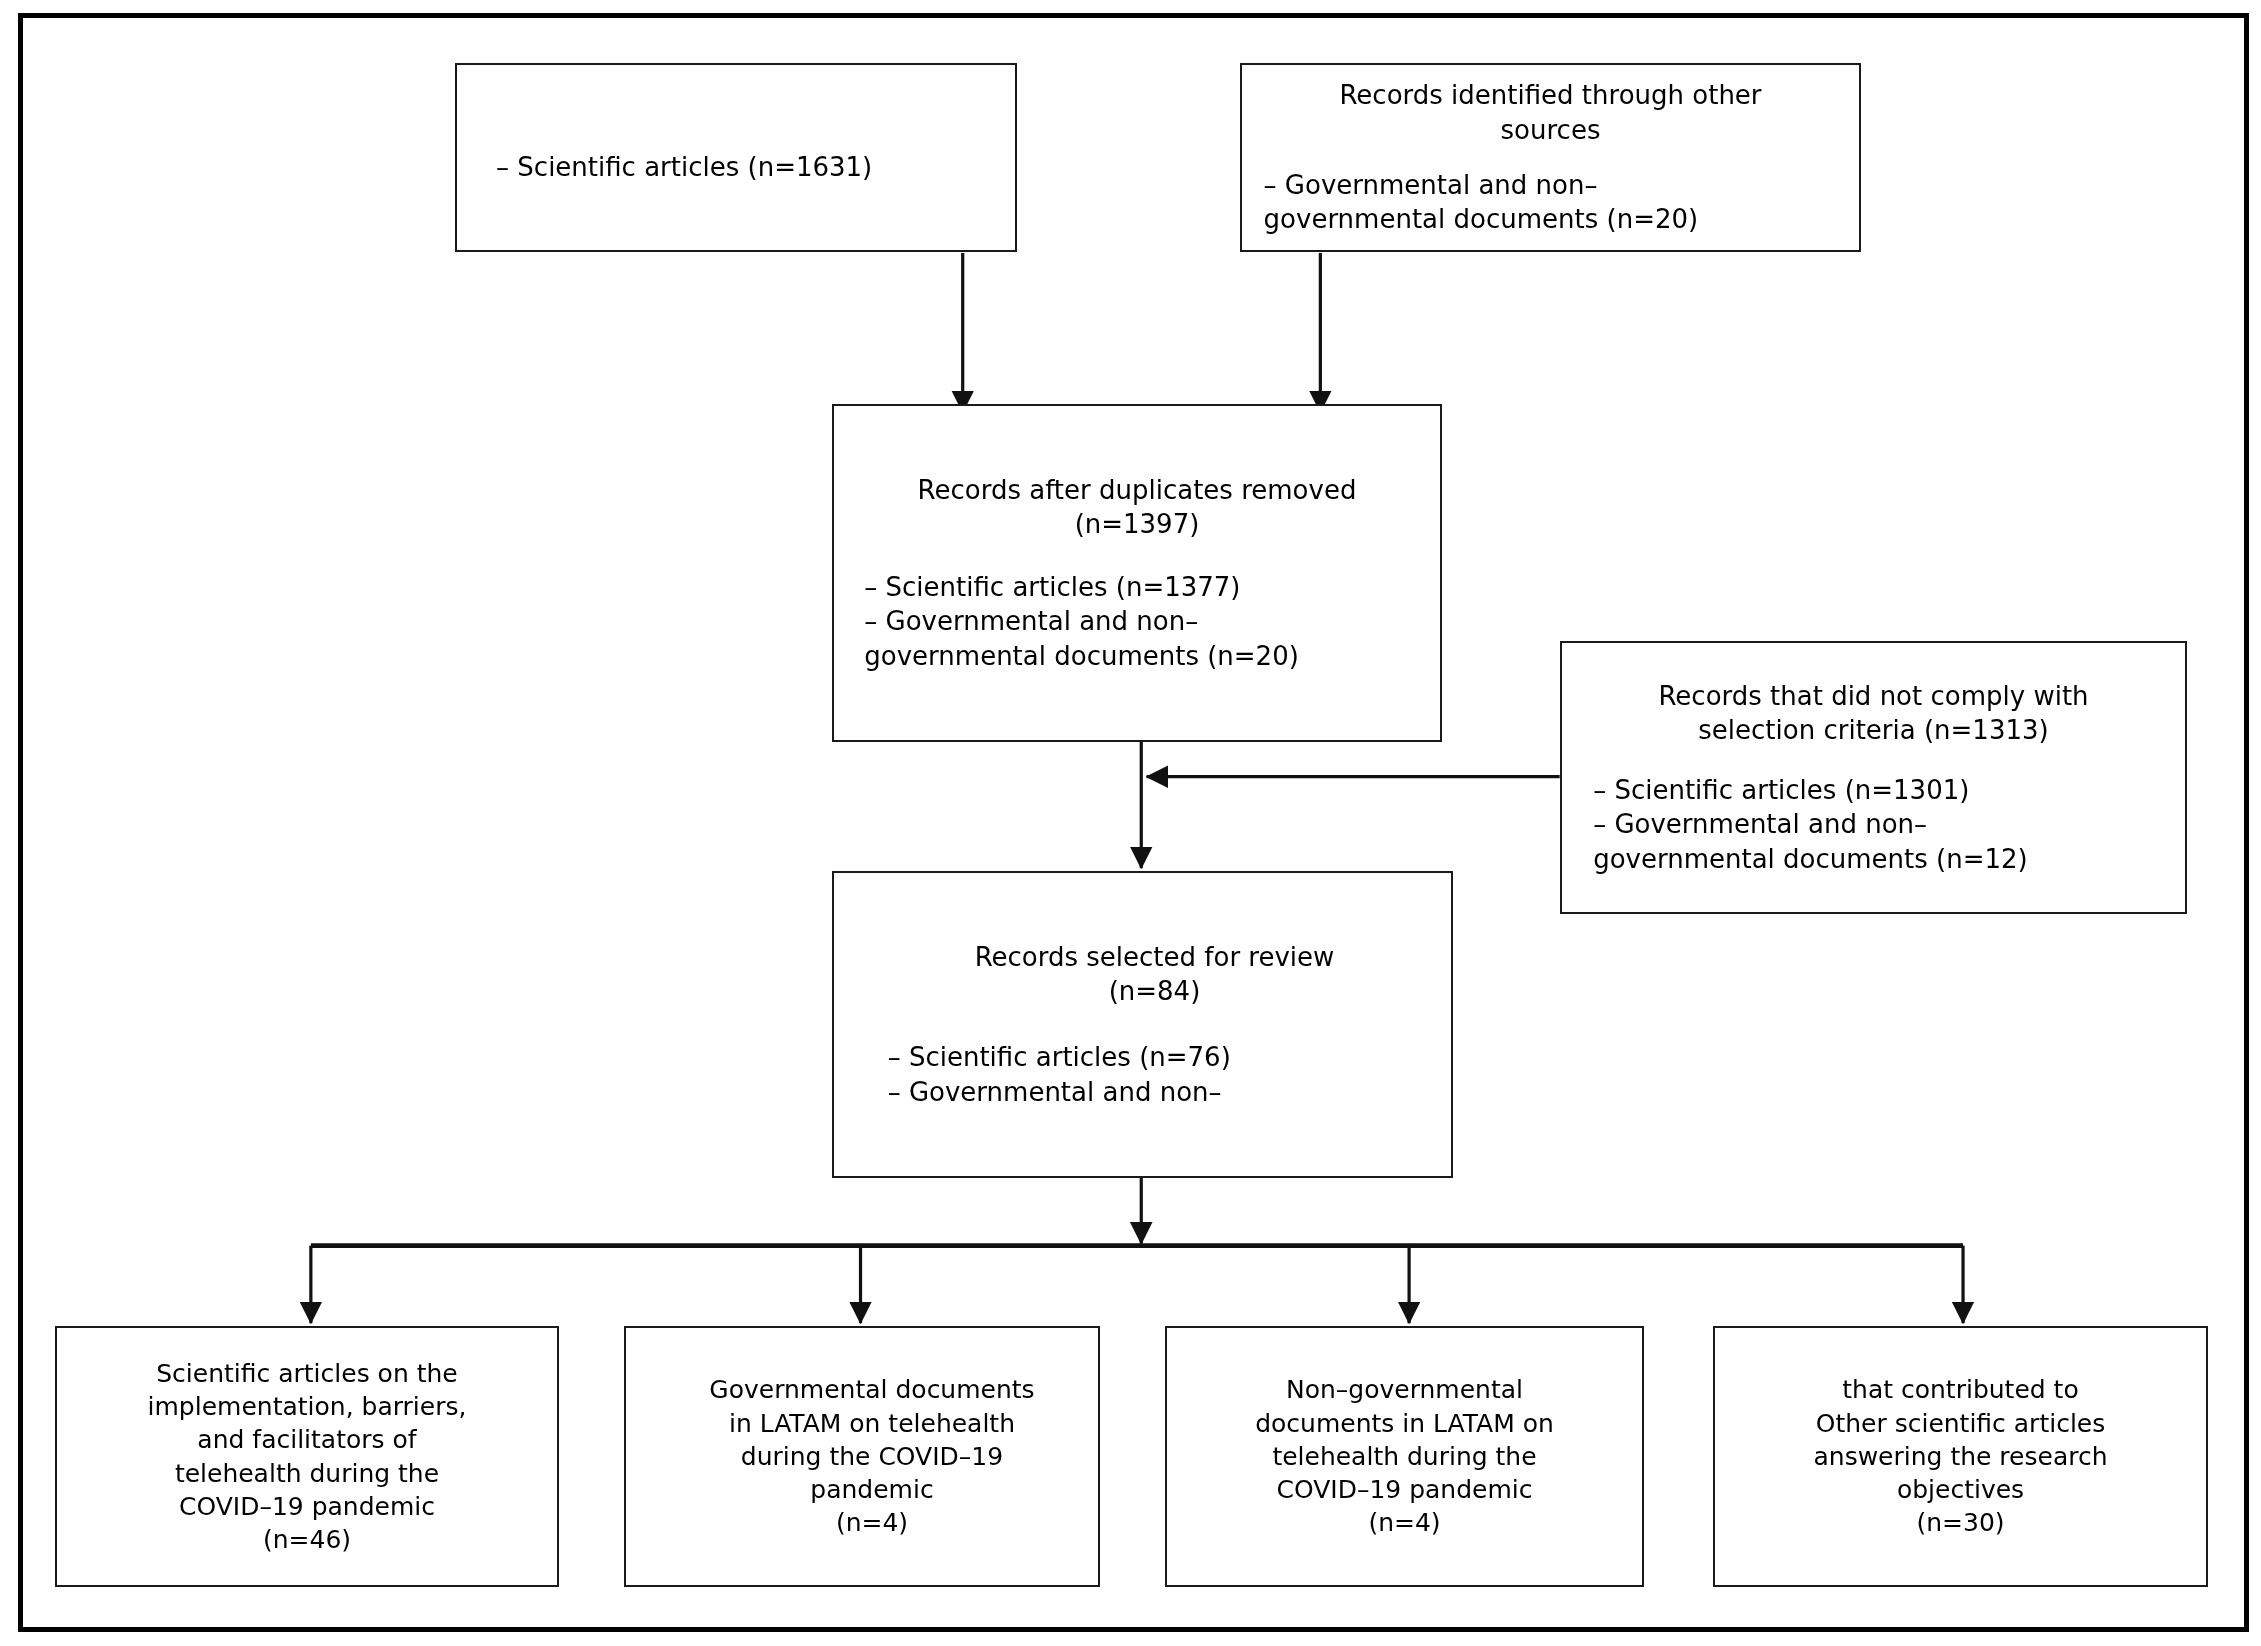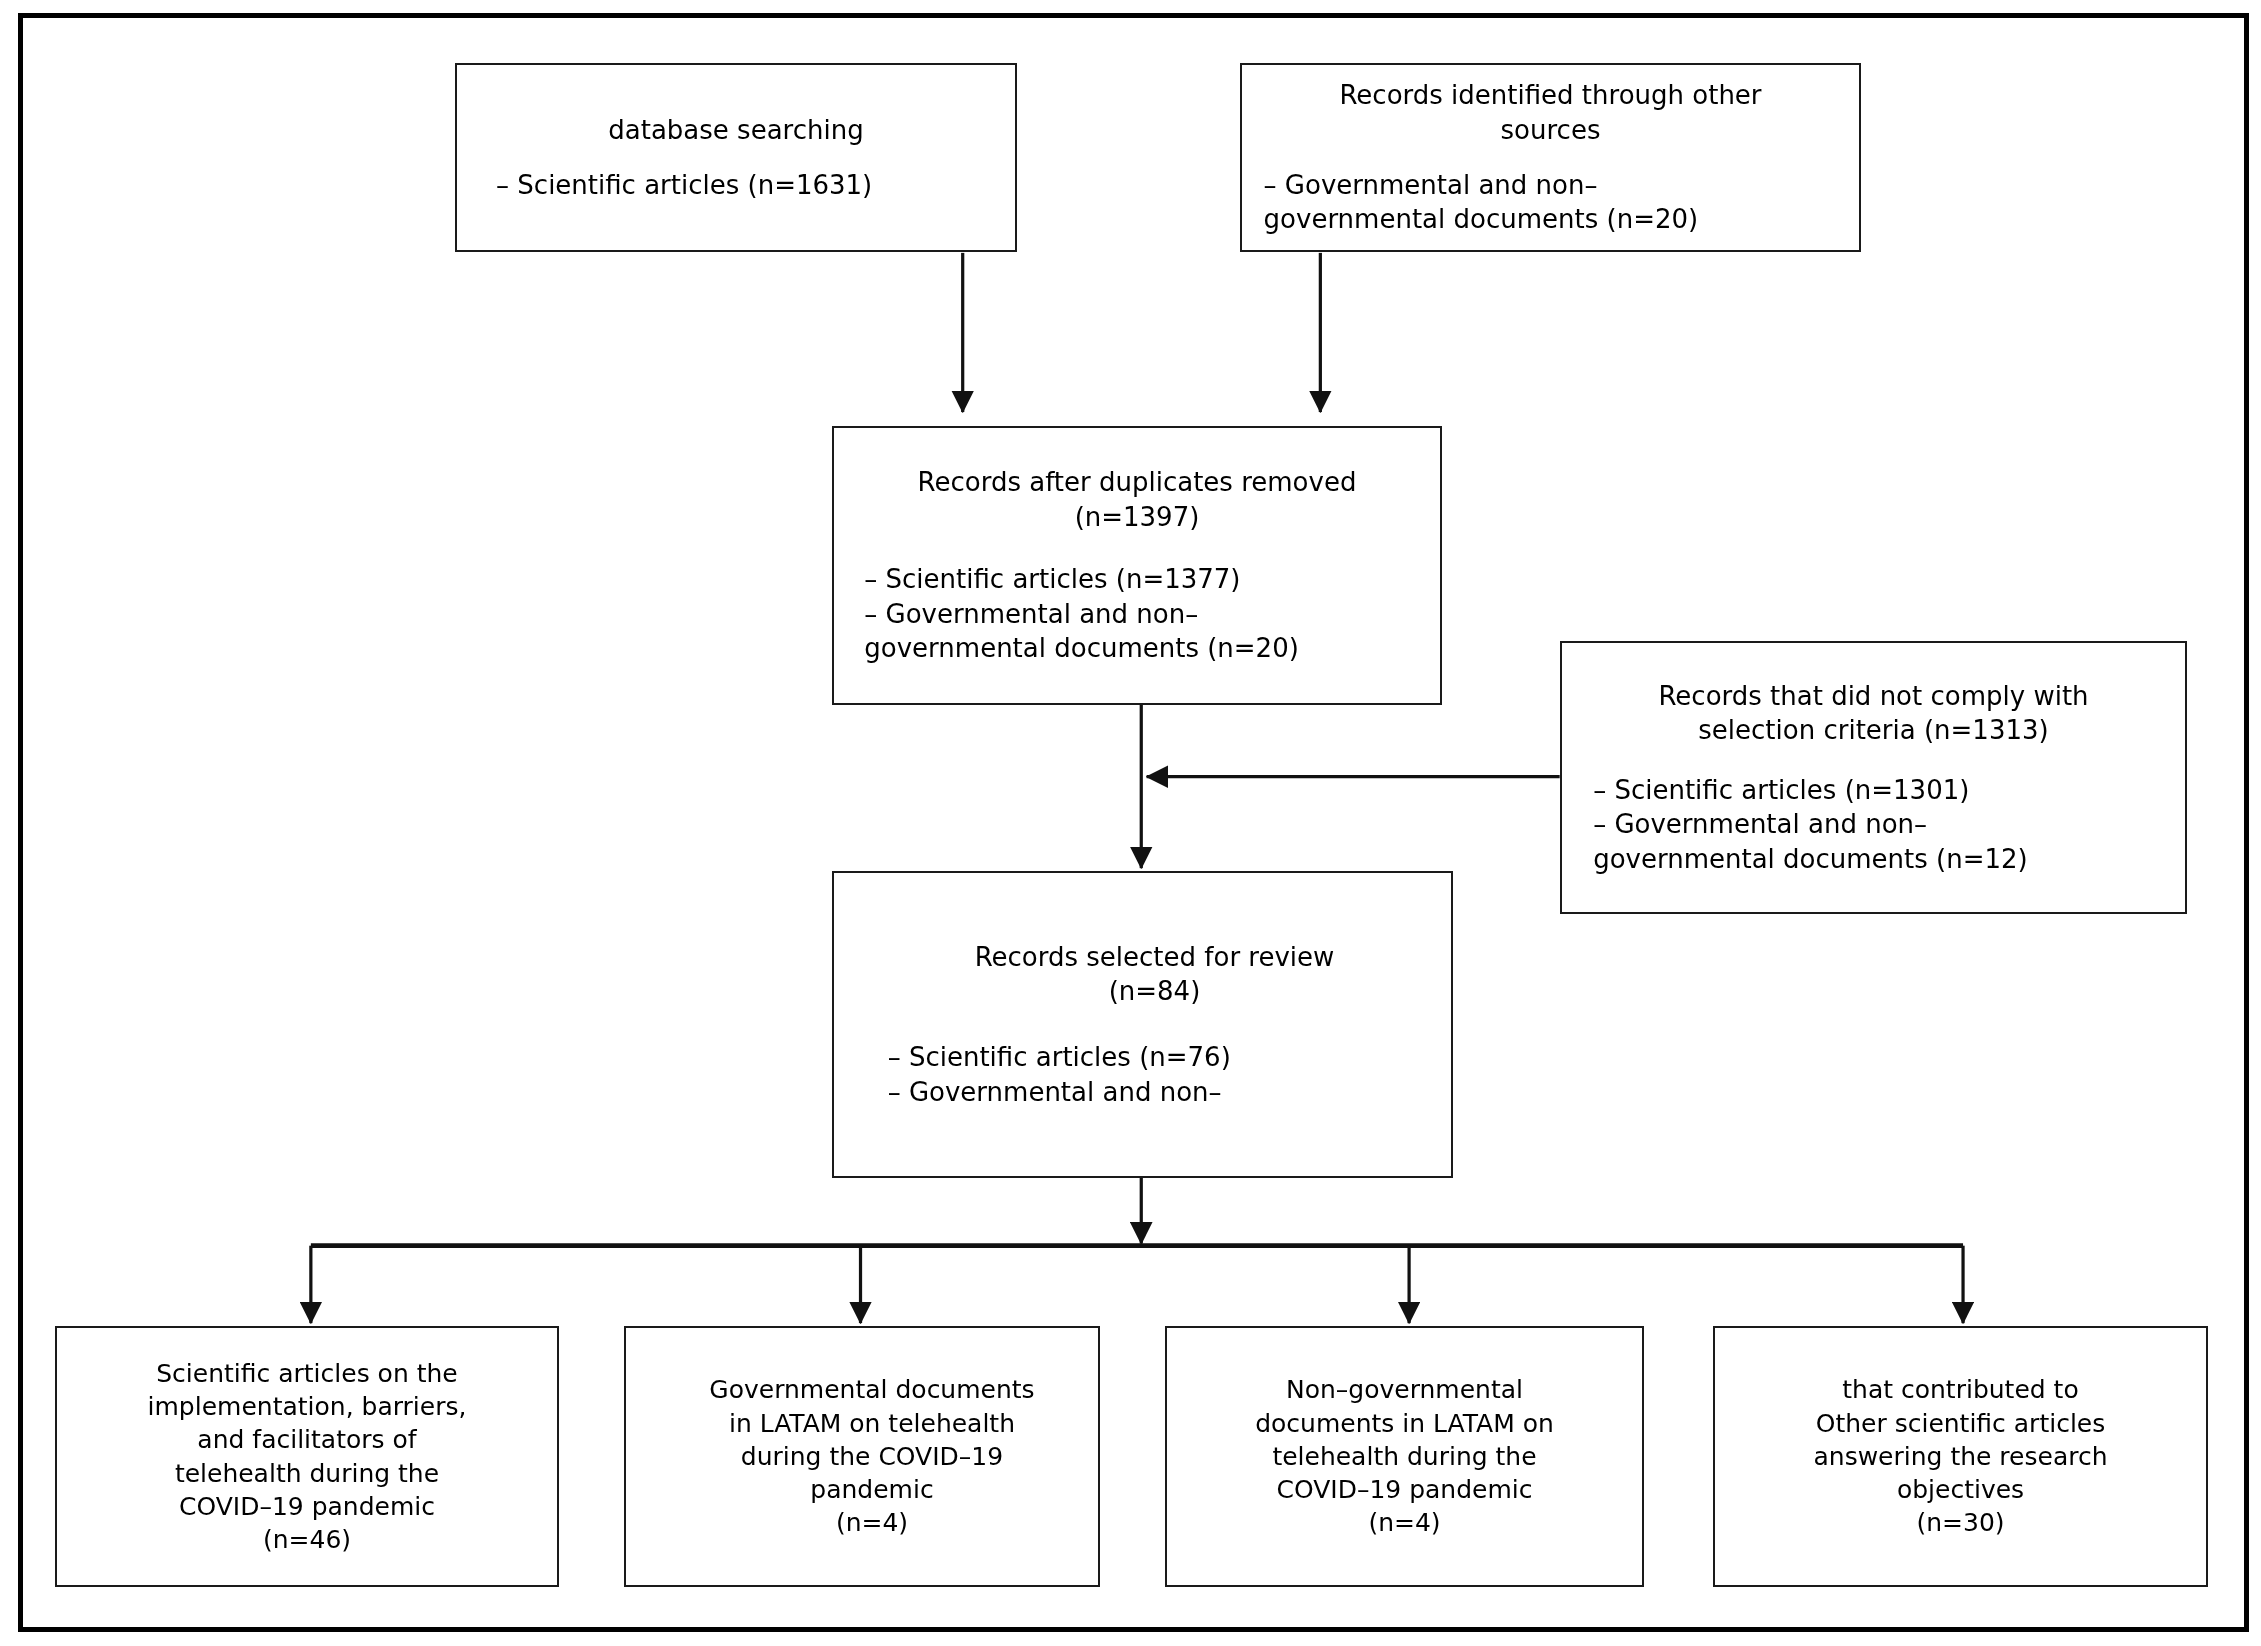--- a/index.html
+++ b/index.html
@@ -61,41 +61,40 @@
 
       <line x1="578" y1="2316" x2="578" y2="2460" marker-end="url(#ah)"></line>
       <line x1="1600" y1="2316" x2="1600" y2="2460" marker-end="url(#ah)"></line>
       <line x1="2620" y1="2316" x2="2620" y2="2460" marker-end="url(#ah)"></line>
       <line x1="3650" y1="2316" x2="3650" y2="2460" marker-end="url(#ah)"></line>
     </g>
   </svg>
 
   <div class="fbox" style="left:455px;top:63px;width:562px;height:189px;">
     <div class="inner-ctr t-head">
-      <span class="line ctr">database searching</span>
     </div>
     <div class="pad-t"></div>
     <div class="inner-left t-body">
       <span class="line lft">– Scientific articles (n=1631)</span>
     </div>
   </div>
 
   <div class="fbox" style="left:1240px;top:63px;width:621px;height:189px;">
     <div class="inner-ctr t-head">
       <span class="line ctr">Records identified through other</span>
       <span class="line ctr">sources</span>
     </div>
     <div class="pad-t"></div>
     <div class="inner-left t-body" style="width:93%;">
       <span class="line lft">– Governmental and non–</span>
       <span class="line lft">governmental documents (n=20)</span>
     </div>
   </div>
 
-  <div class="fbox" style="left:832px;top:426px;width:610px;height:279px;align-items:flex-end;">
+  <div class="fbox" style="left:832px;top:404px;width:610px;height:338px;align-items:flex-end;">
     <div class="inner-ctr t-head">
       <span class="line ctr">Records after duplicates removed</span>
       <span class="line ctr">(n=1397)</span>
     </div>
     <div class="pad-t" style="height:28px;"></div>
     <div class="inner-left t-body" style="width:90%;">
       <span class="line lft">– Scientific articles (n=1377)</span>
       <span class="line lft">– Governmental and non–</span>
       <span class="line lft">governmental documents (n=20)</span>
     </div>

